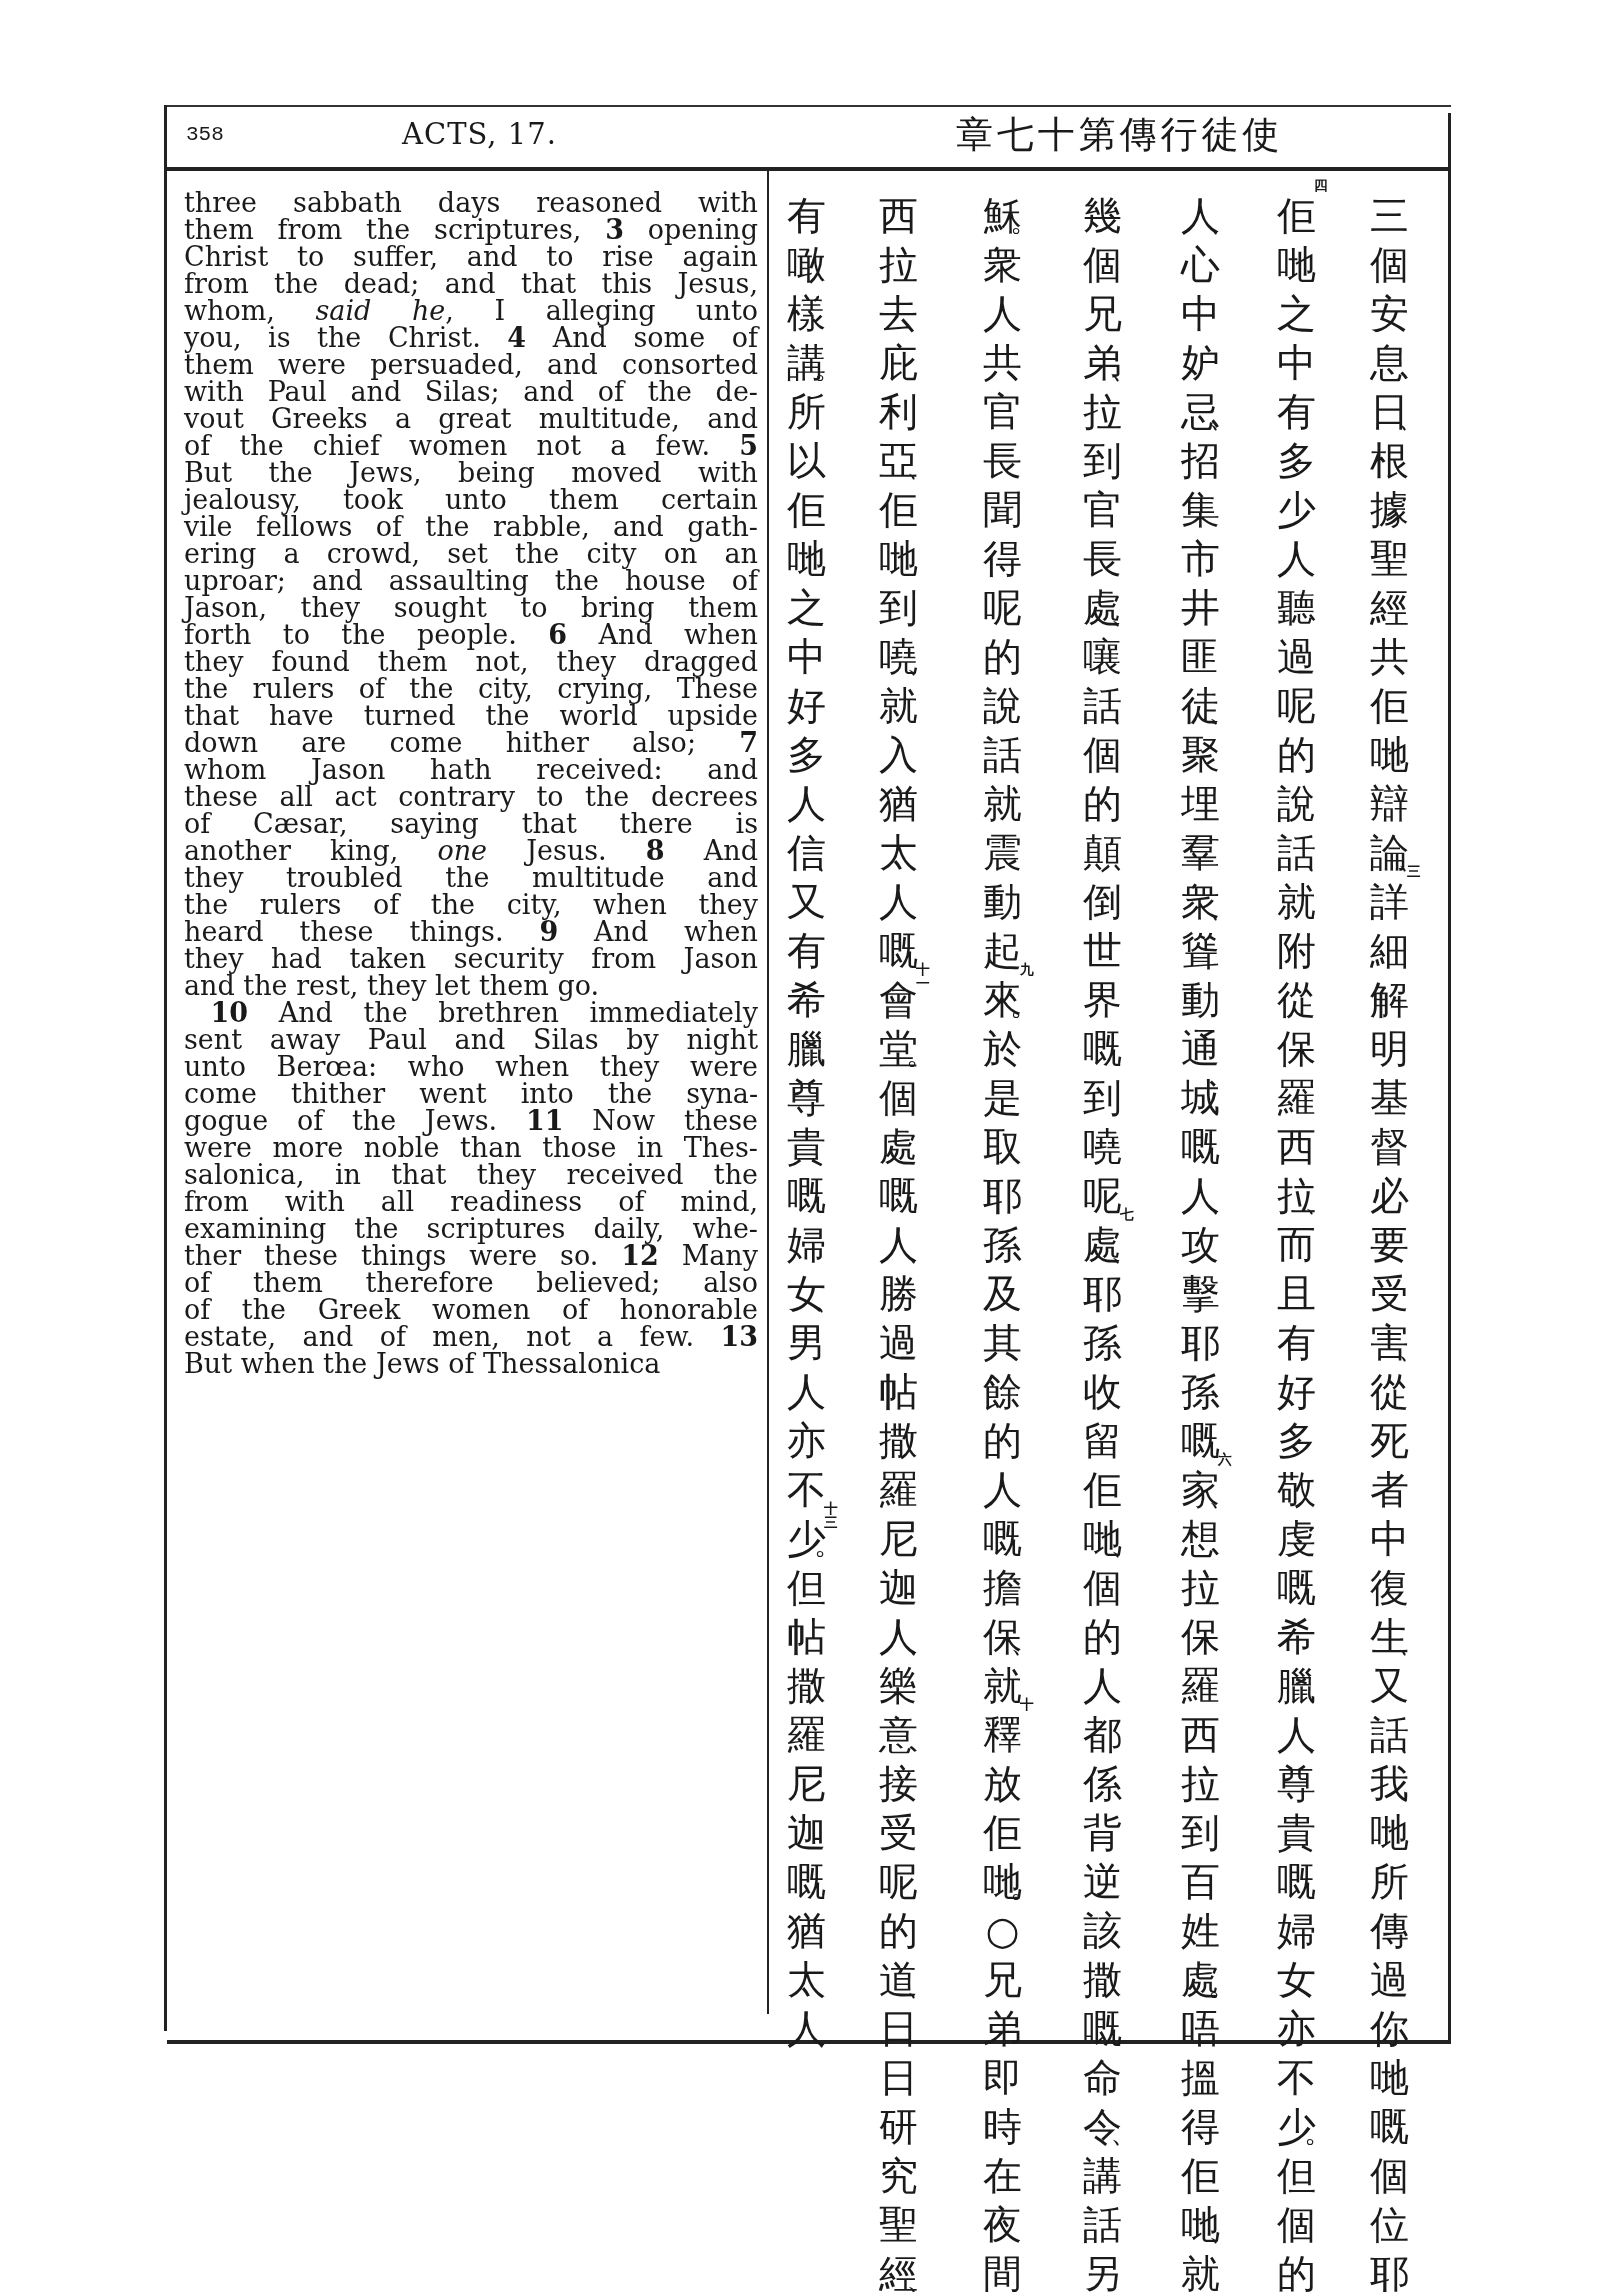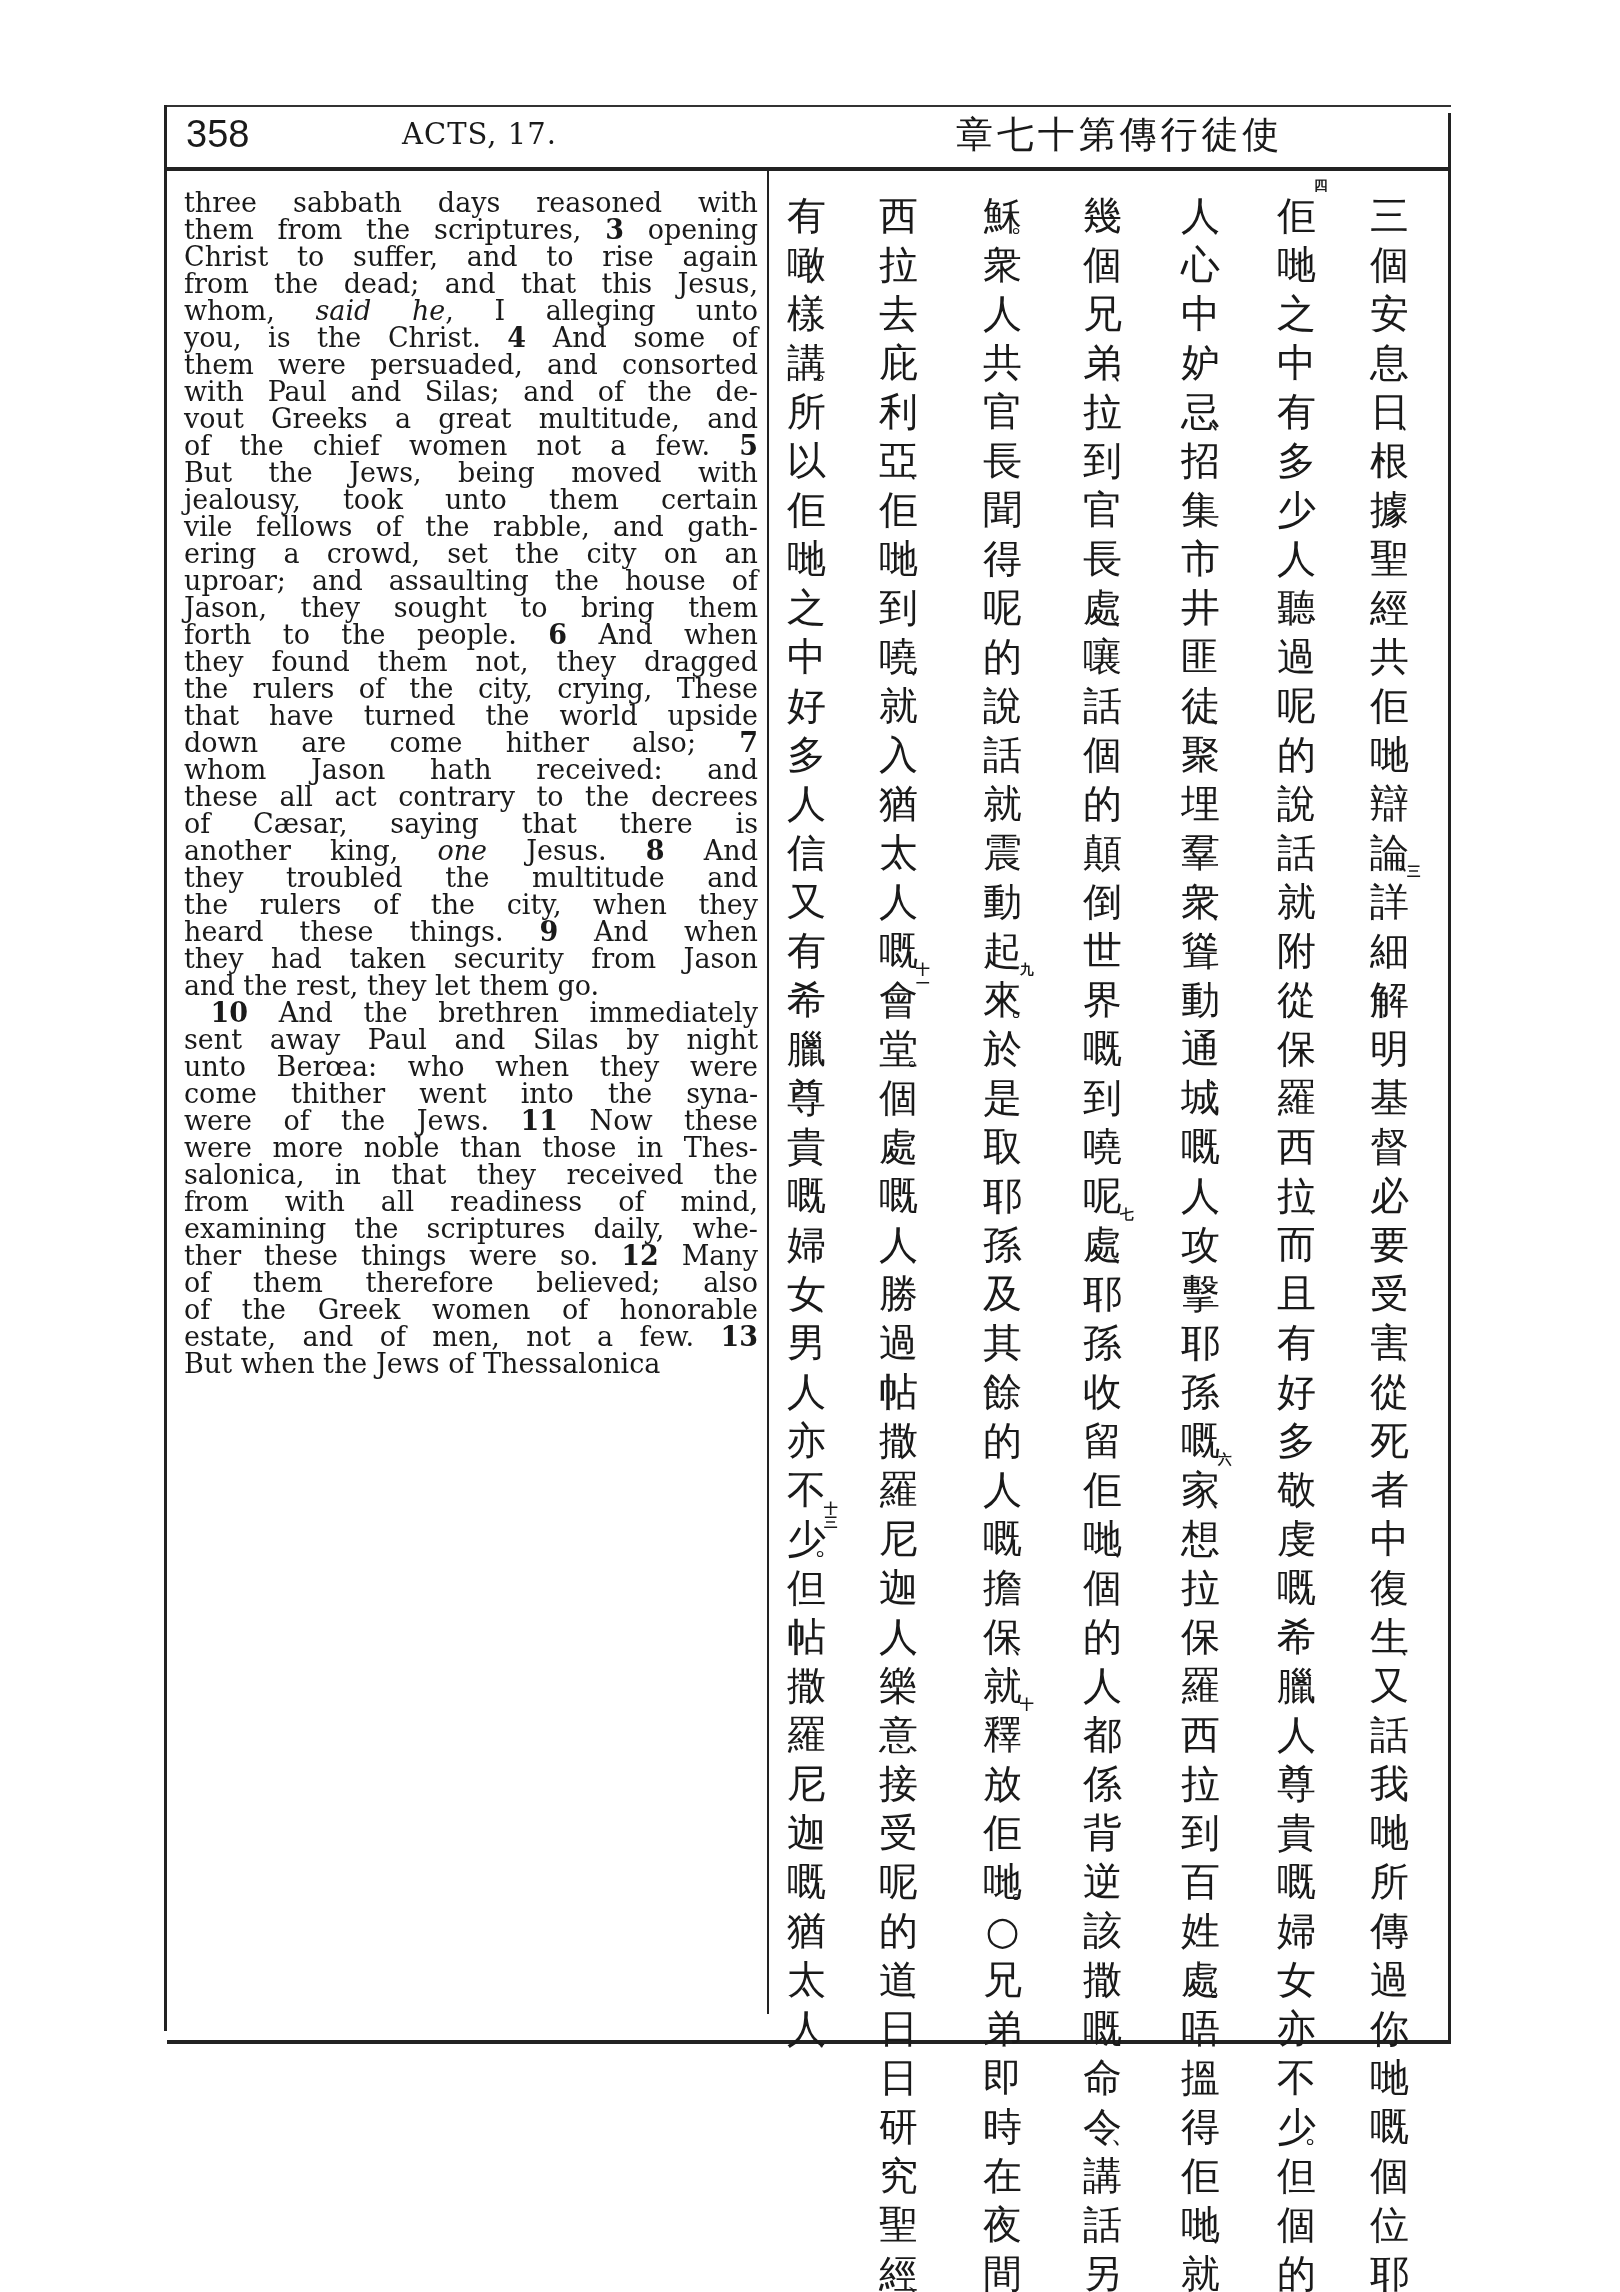--- a/index.html
+++ b/index.html
@@ -5,21 +5,21 @@
   html, body { margin: 0; padding: 0; background: #ffffff; }
   body { width: 1620px; height: 2293px; position: relative; overflow: hidden; color: #1a1a1a; }
   .page-frame { position: absolute; left: 164px; top: 105px; width: 1287px; height: 1939px; }
   .frame-left { position: absolute; left: 0; top: 0; width: 2.9px; height: 1926px; background: #222; }
   .frame-right { position: absolute; right: 0; top: 7.8px; width: 2.9px; height: 1931px; background: #222; }
   .frame-top { position: absolute; left: 0; top: 0; width: 1287px; height: 2px; background: #333; }
   .header-rule { position: absolute; left: 2.9px; top: 62px; width: 1284px; height: 3.9px; background: #222; }
   .bottom-rule { position: absolute; left: 2.9px; top: 1935px; width: 1284px; height: 3.9px; background: #222; }
   .col-divider { position: absolute; left: 603px; top: 66px; width: 2px; height: 1843px; background: #222; }
 
-  .page-number { position: absolute; left: 186px; top: 115px; font-family: Liberation Sans, sans-serif; font-size: 38px; line-height: 39px; }
+  .page-number { position: absolute; left: 186px; top: 115px; font-family: Liberation Mono, monospace; font-size: 21px; line-height: 39px; }
   .running-title-en { position: absolute; left: 402px; top: 115px; font-family: "DejaVu Serif", serif; font-size: 29px; line-height: 39px; letter-spacing: 1px; }
   .running-title-zh { position: absolute; left: 956px; top: 113px; font-family: "DejaVu Serif", serif; font-size: 37px; line-height: 43px; letter-spacing: 3.9px; }
 
   .english-column { position: absolute; left: 184px; top: 189px; width: 574px; font-family: "DejaVu Serif", serif; font-size: 27px; }
   .en-line { display: block; height: 27px; line-height: 27px; white-space: nowrap; text-align: justify; text-align-last: justify; }
   .en-line.last { text-align-last: left; }
   .en-line.indent { padding-left: 26.5px; }
   .en-line .vnum { font-weight: bold; }
   .en-line i { font-style: italic; }
 
@@ -72,21 +72,21 @@
     <span class="en-line"><span>another king, </span><i>one</i><span> Jesus.  </span><span class="vnum">8</span><span> And</span></span>
     <span class="en-line"><span>they troubled the multitude and</span></span>
     <span class="en-line"><span>the rulers of the city, when they</span></span>
     <span class="en-line"><span>heard these things.  </span><span class="vnum">9</span><span> And when</span></span>
     <span class="en-line"><span>they had taken security from Jason</span></span>
     <span class="en-line last"><span>and the rest, they let them go.</span></span>
     <span class="en-line indent"><span class="vnum">10</span><span> And the brethren immediately</span></span>
     <span class="en-line"><span>sent away Paul and Silas by night</span></span>
     <span class="en-line"><span>unto Berœa: who when they were</span></span>
     <span class="en-line"><span>come thither went into the syna-</span></span>
-    <span class="en-line"><span>were of the Jews.  </span><span class="vnum">11</span><span> Now these</span></span>
+    <span class="en-line"><span>gogue of the Jews.  </span><span class="vnum">11</span><span> Now these</span></span>
     <span class="en-line"><span>were more noble than those in Thes-</span></span>
     <span class="en-line"><span>salonica, in that they received the</span></span>
     <span class="en-line"><span>from with all readiness of mind,</span></span>
     <span class="en-line"><span>examining the scriptures daily, whe-</span></span>
     <span class="en-line"><span>ther these things were so.  </span><span class="vnum">12</span><span> Many</span></span>
     <span class="en-line"><span>of them therefore believed; also</span></span>
     <span class="en-line"><span>of the Greek women of honorable</span></span>
     <span class="en-line"><span>estate, and of men, not a few.  </span><span class="vnum">13</span></span>
     <span class="en-line last"><span>But when the Jews of Thessalonica</span></span>
   </div>

